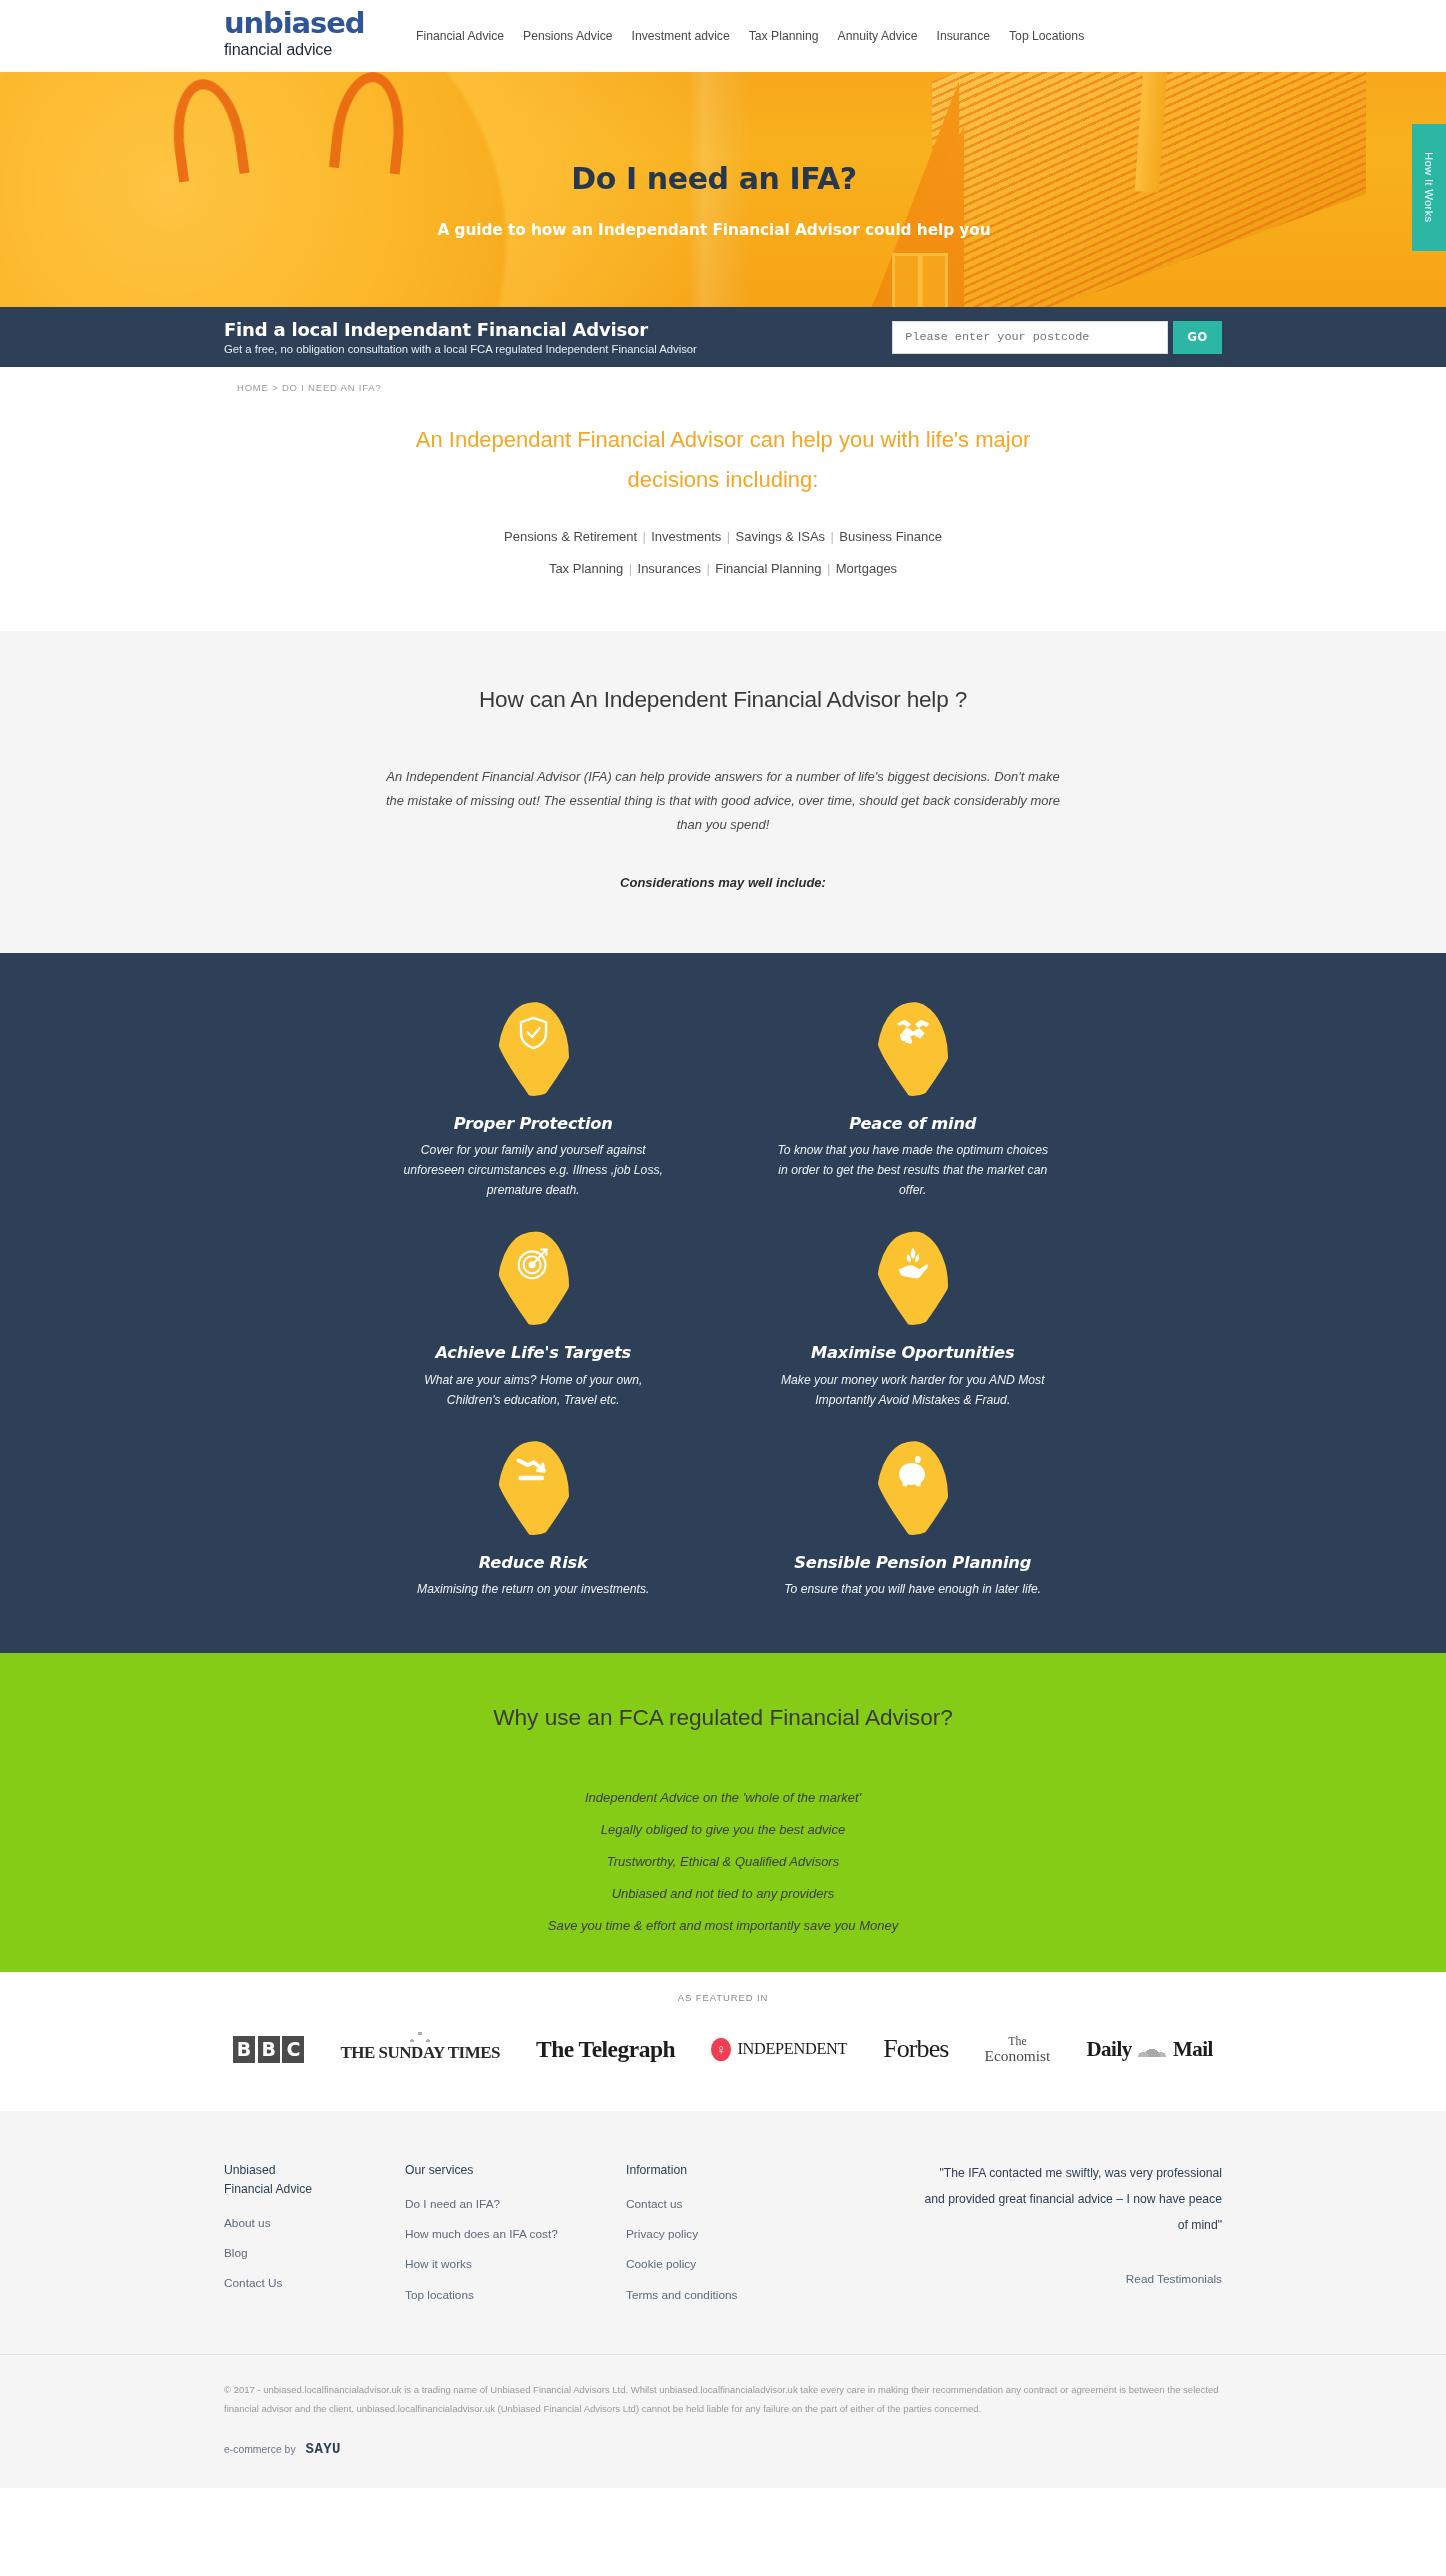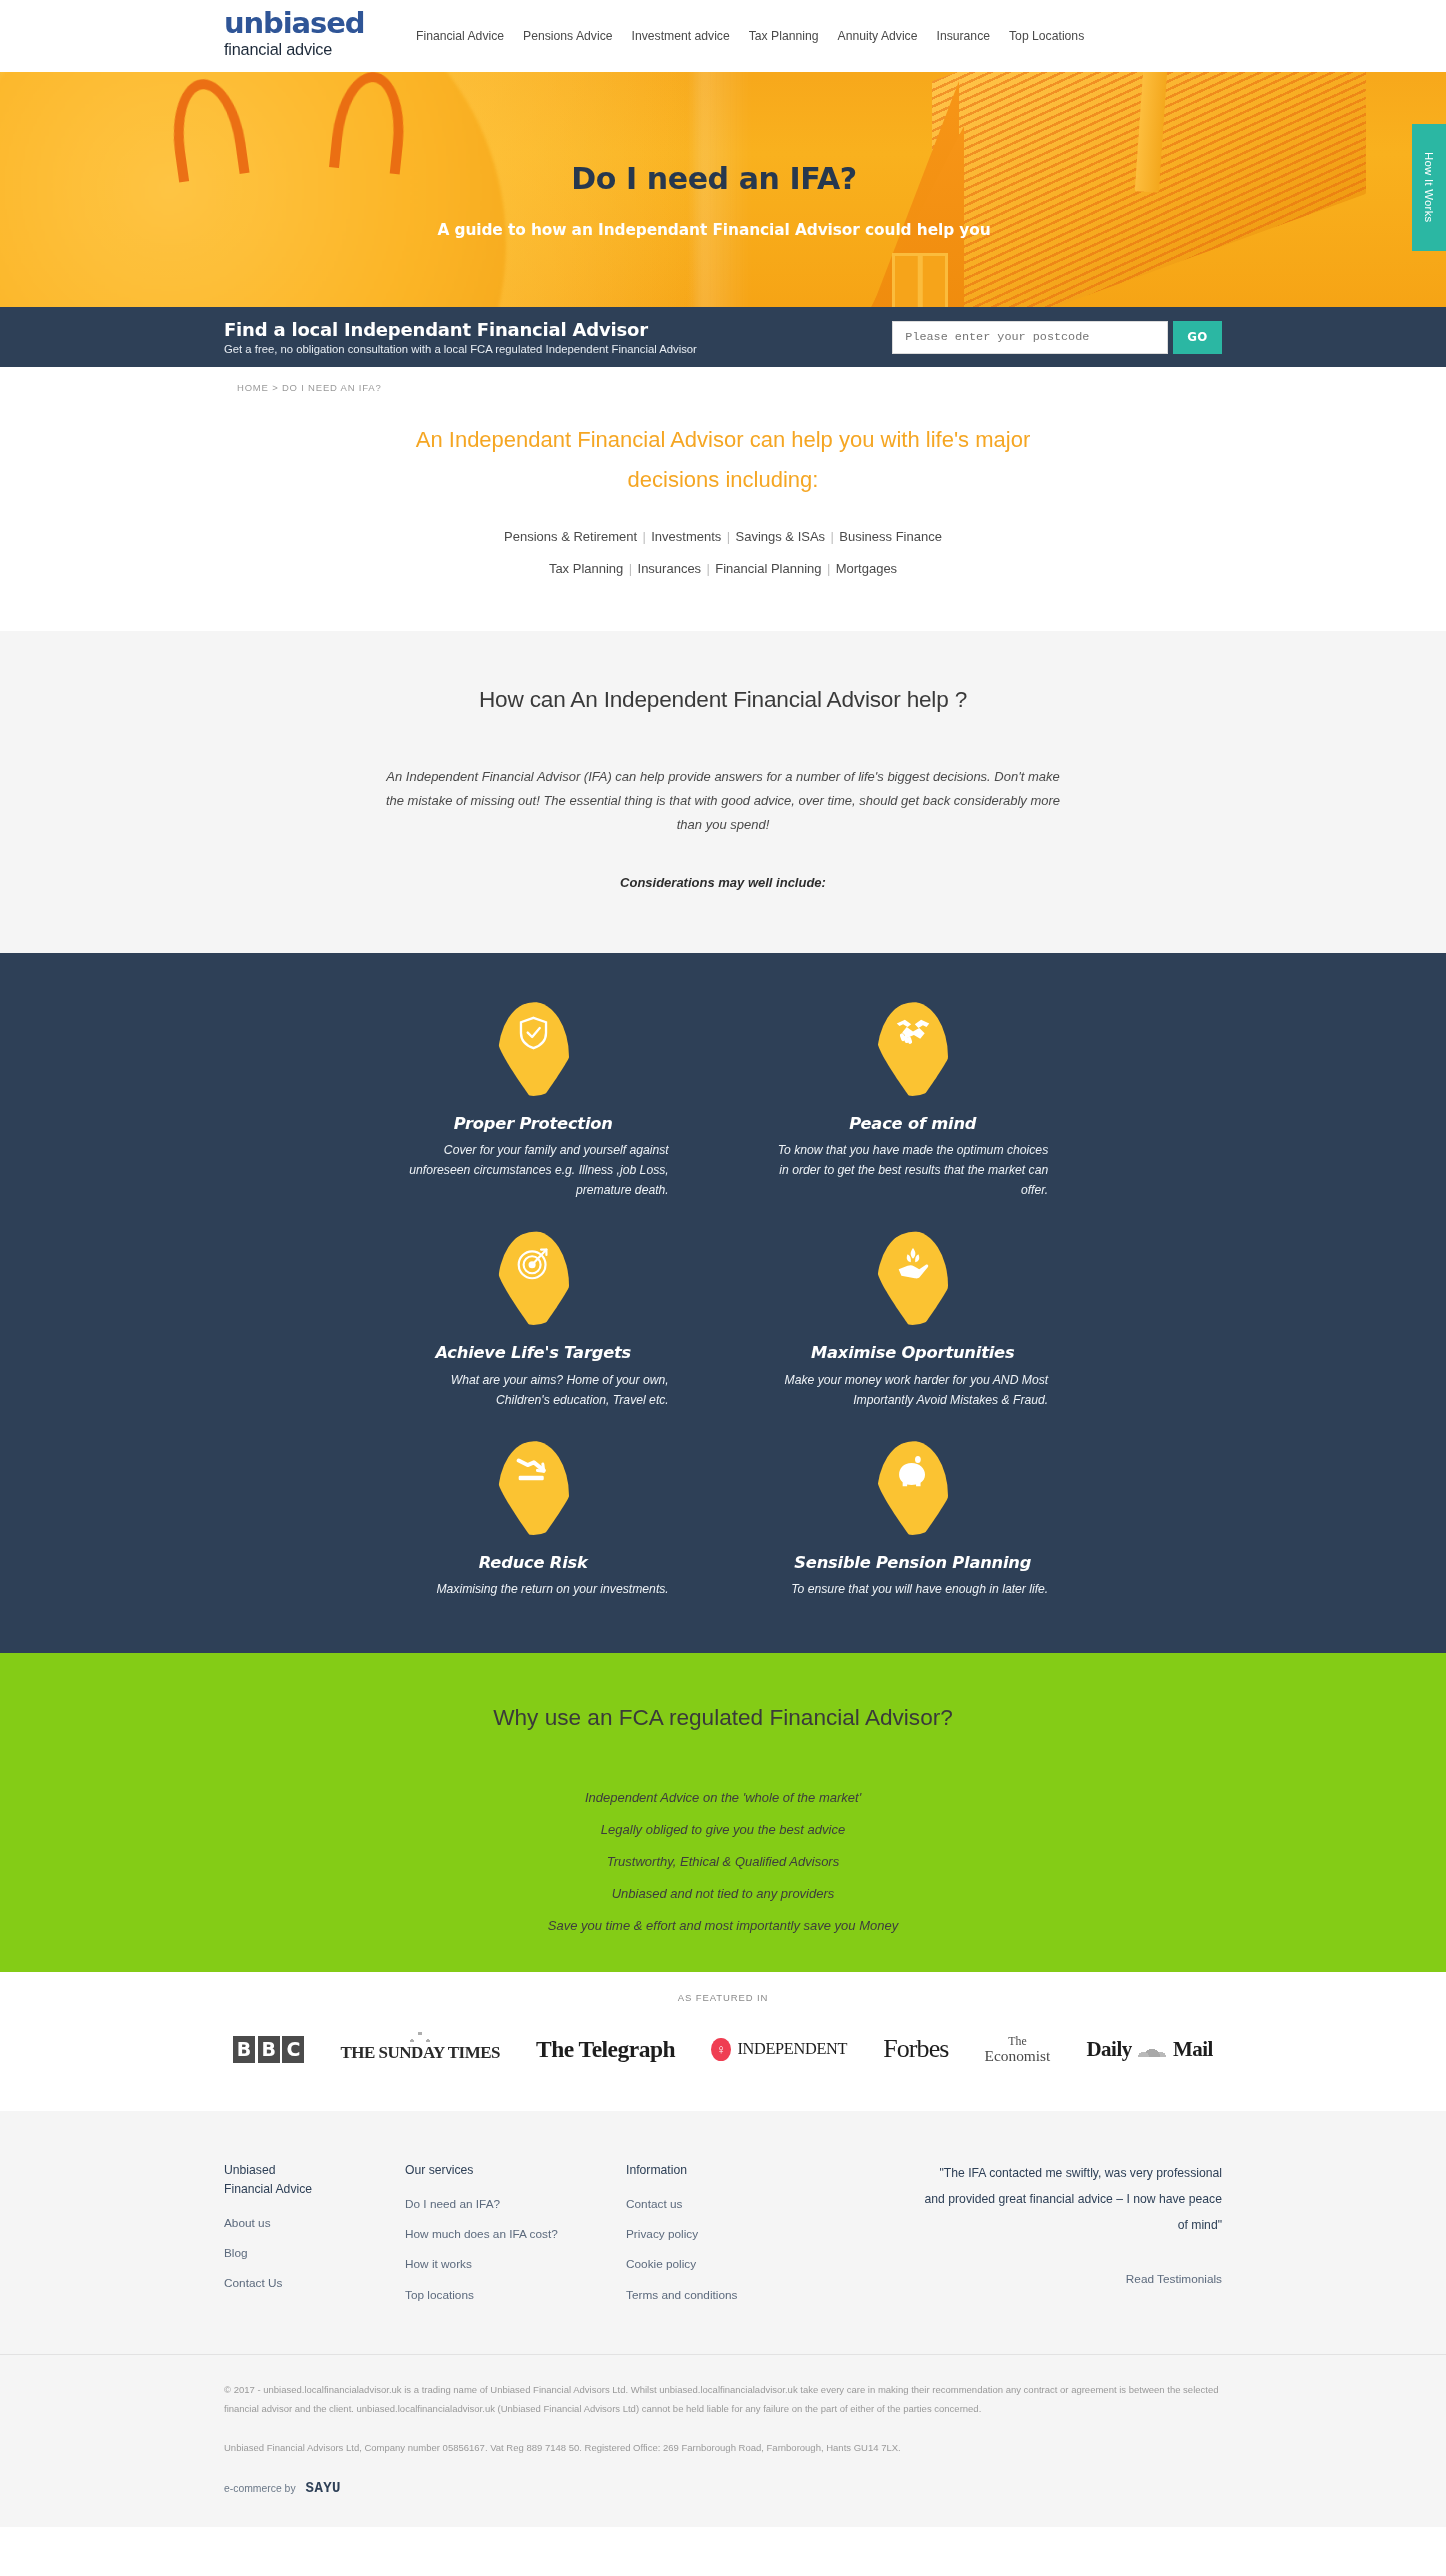--- a/index.html
+++ b/index.html
@@ -307,21 +307,21 @@
     letter-spacing: -0.2px;
     font-family: "DejaVu Sans", sans-serif;
   }
   .feature-desc {
     margin-top: 7.2px;
     color: #eef2f6;
     font-size: 12.2px;
     font-style: italic;
     line-height: 1.65;
     max-width: 271px;
-    margin-left: auto; margin-right: auto; text-align: right;
+    margin-left: auto; margin-right: auto;
   }
 
   
   .whyfca {
     background: #84cc16;
     text-align: center;
     padding: 52px 0 31px;
   }
   .whyfca-title {
     font-size: 22.6px;
@@ -726,19 +726,18 @@
     <a href="#">Terms and conditions</a>
   </div>
   <div class="ftest">
     <div class="ftest-quote">"The IFA contacted me swiftly, was very professional and provided great financial advice – I now have peace of mind"</div>
     <a class="ftest-link" href="#">Read Testimonials</a>
   </div>
 </div>
 
 <div class="footer-legal">
   <div class="legal-p">© 2017 - unbiased.localfinancialadvisor.uk is a trading name of Unbiased Financial Advisors Ltd. Whilst unbiased.localfinancialadvisor.uk take every care in making their recommendation any contract or agreement is between the selected financial advisor and the client. unbiased.localfinancialadvisor.uk (Unbiased Financial Advisors Ltd) cannot be held liable for any failure on the part of either of the parties concerned.</div>
-  <div class="legal-p legal-p2">Unbiased Financial Advisors Ltd, Company number 05856167. Vat Reg 889 7148 50. Registered Office: 269 Farnborough Road, Farnborough, Hants GU14 7LX.</div>
   <div class="sayu">
     <span>e-commerce by</span>
     <b>SAYU</b>
   </div>
 </div>
 
 
 </body></html>

